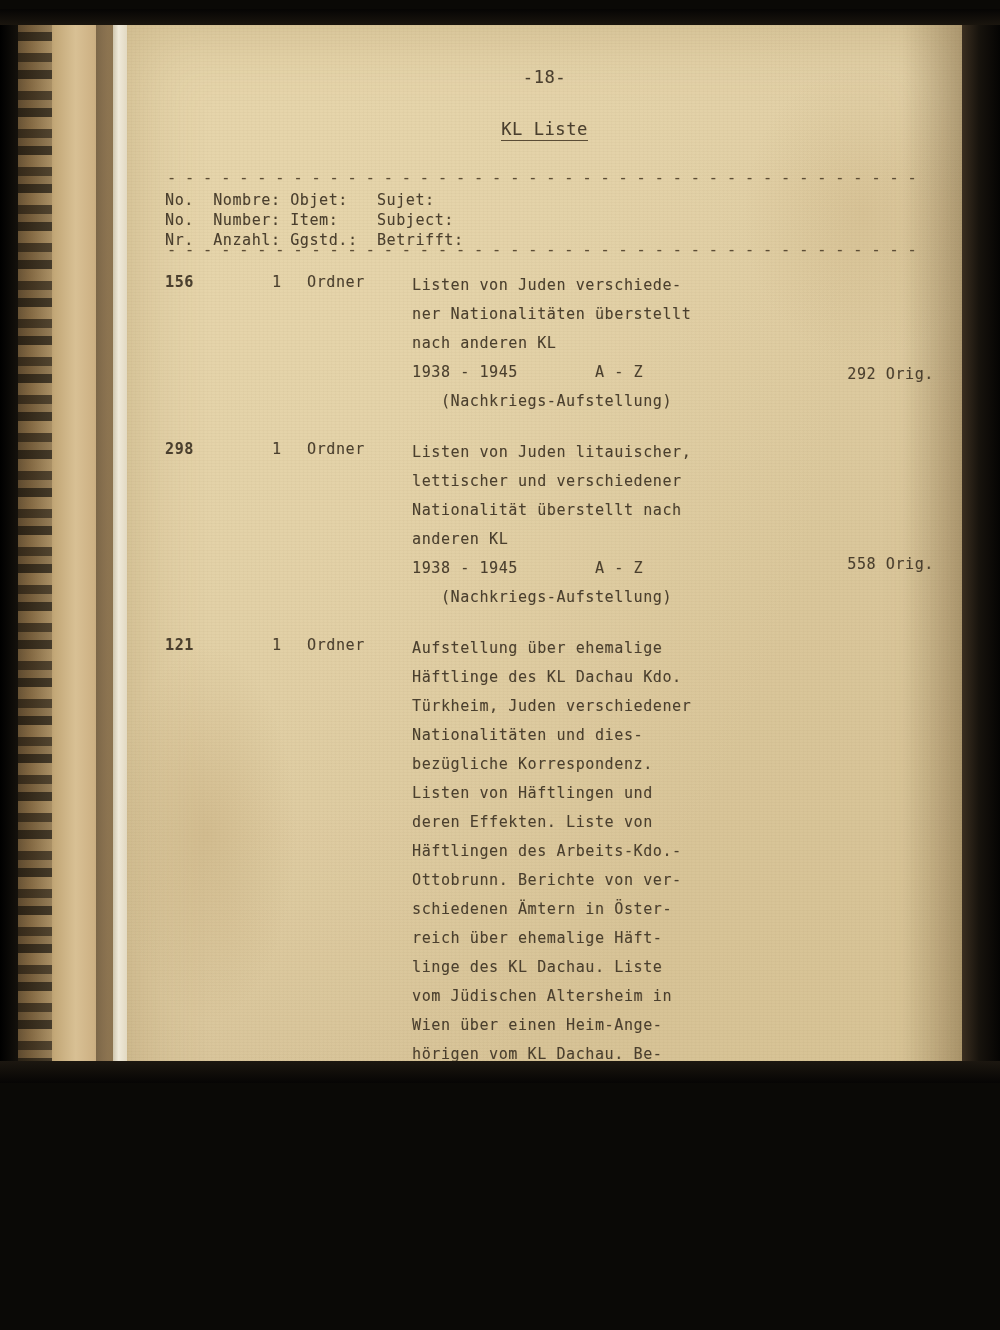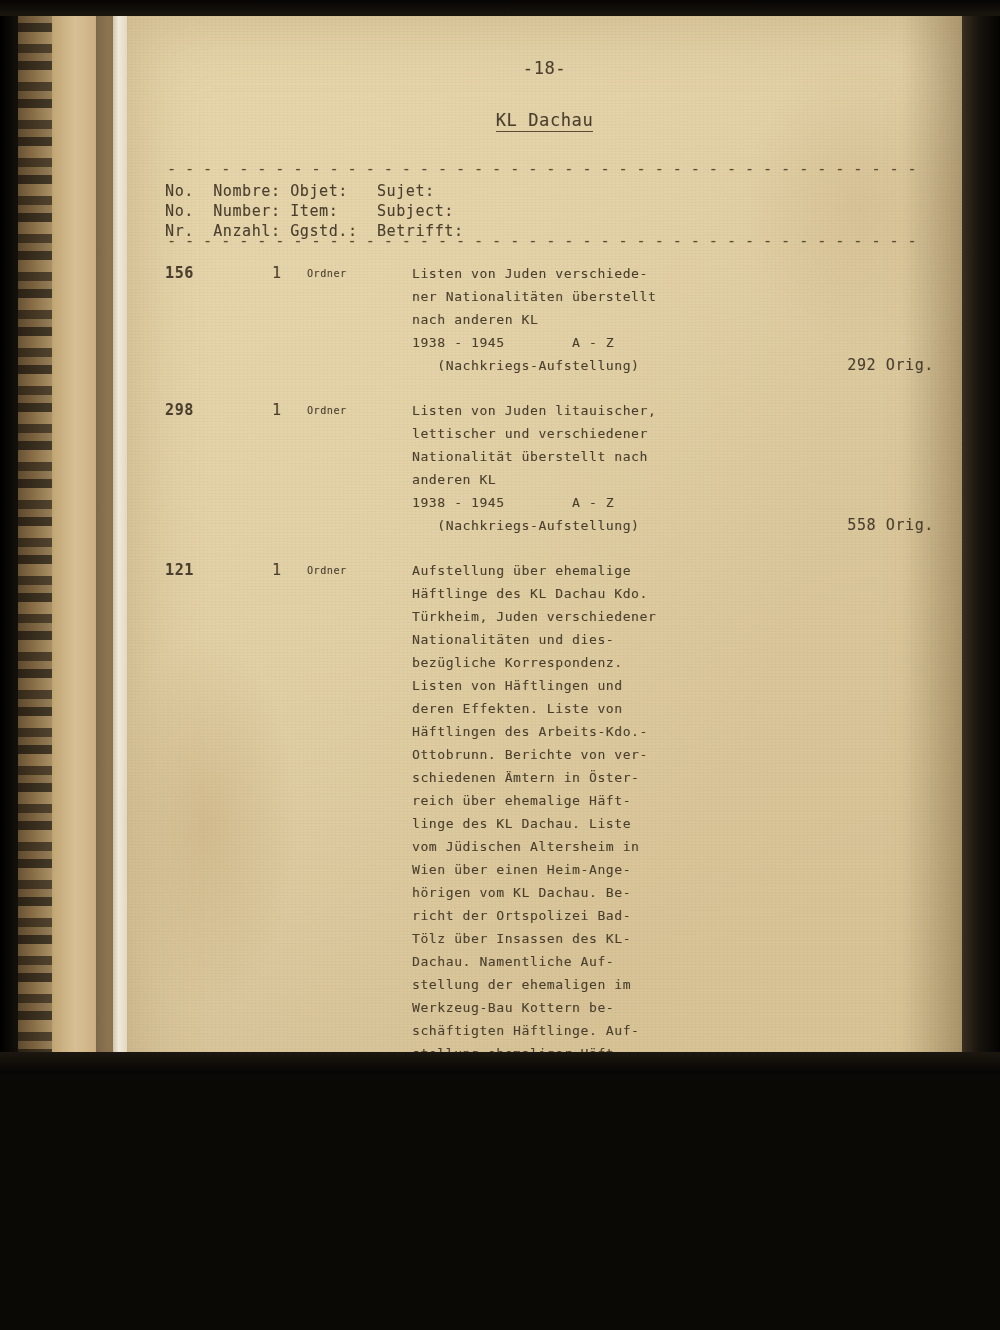--- a/index.html
+++ b/index.html
@@ -13,20 +13,21 @@
     overflow: hidden;
     font-family: "DejaVu Sans Mono", monospace;
   }
 
   #scan {
     position: relative;
     width: 1000px;
     height: 1074px;
     background: #fca5a5;
     overflow: hidden;
+    margin-top: 9px;
   }
 
   
   .gutter-dark-left {
     position: absolute;
     left: 0; top: 0;
     width: 30px; height: 1330px;
     background: linear-gradient(90deg, #000 0%, #14110c 60%, #2a2118 100%);
   }
   .gutter-right {
@@ -201,28 +202,28 @@
   }
   .entry-qty {
     position: absolute;
     left: 145px;
     font-size: 15px;
     line-height: 23px;
   }
   .entry-item {
     position: absolute;
     left: 180px;
-    font-size: 10px;
+    font-size: 15px;
     line-height: 23px;
   }
   .entry-subject {
     margin-left: 285px;
     width: 420px;
-    font-size: 13px;
-    line-height: 23px;
+    font-size: 15px;
+    line-height: 29px;
   }
   .entry-sheets {
     position: absolute;
     right: 28px;
     font-size: 15px;
     line-height: 23px;
   }
 
   .fade-light { color: #6b5c44; }
 </style>
@@ -238,21 +239,21 @@
   <div class="page-edge"></div>
 
   <div class="page">
     <div class="page-texture"></div>
     <div class="page-stain-a"></div>
     <div class="page-stain-b"></div>
     <div class="page-rightdark"></div>
 
     <div class="page-number typed">-18-</div>
 
-    <div class="doc-title typed"><span>KL Dachau</span></div>
+    <div class="doc-title typed"><span>KL Liste</span></div>
 
     <div class="rule rule-top typed">- - - - - - - - - - - - - - - - - - - - - - - - - - - - - - - - - - - - - - - - - - - - - - - - - - - - - - - - - - - - - - - - - - - -</div>
 
     <div class="hdr hdr-left typed">No.  Nombre: Objet:   Sujet:
 No.  Number: Item:    Subject:
 Nr.  Anzahl: Ggstd.:  Betrifft:</div>
 
     <div class="rule rule-bottom typed">- - - - - - - - - - - - - - - - - - - - - - - - - - - - - - - - - - - - - - - - - - - - - - - - - - - - - - - - - - - - - - - - - - - -</div>
 
     <div class="entries" id="entries">

